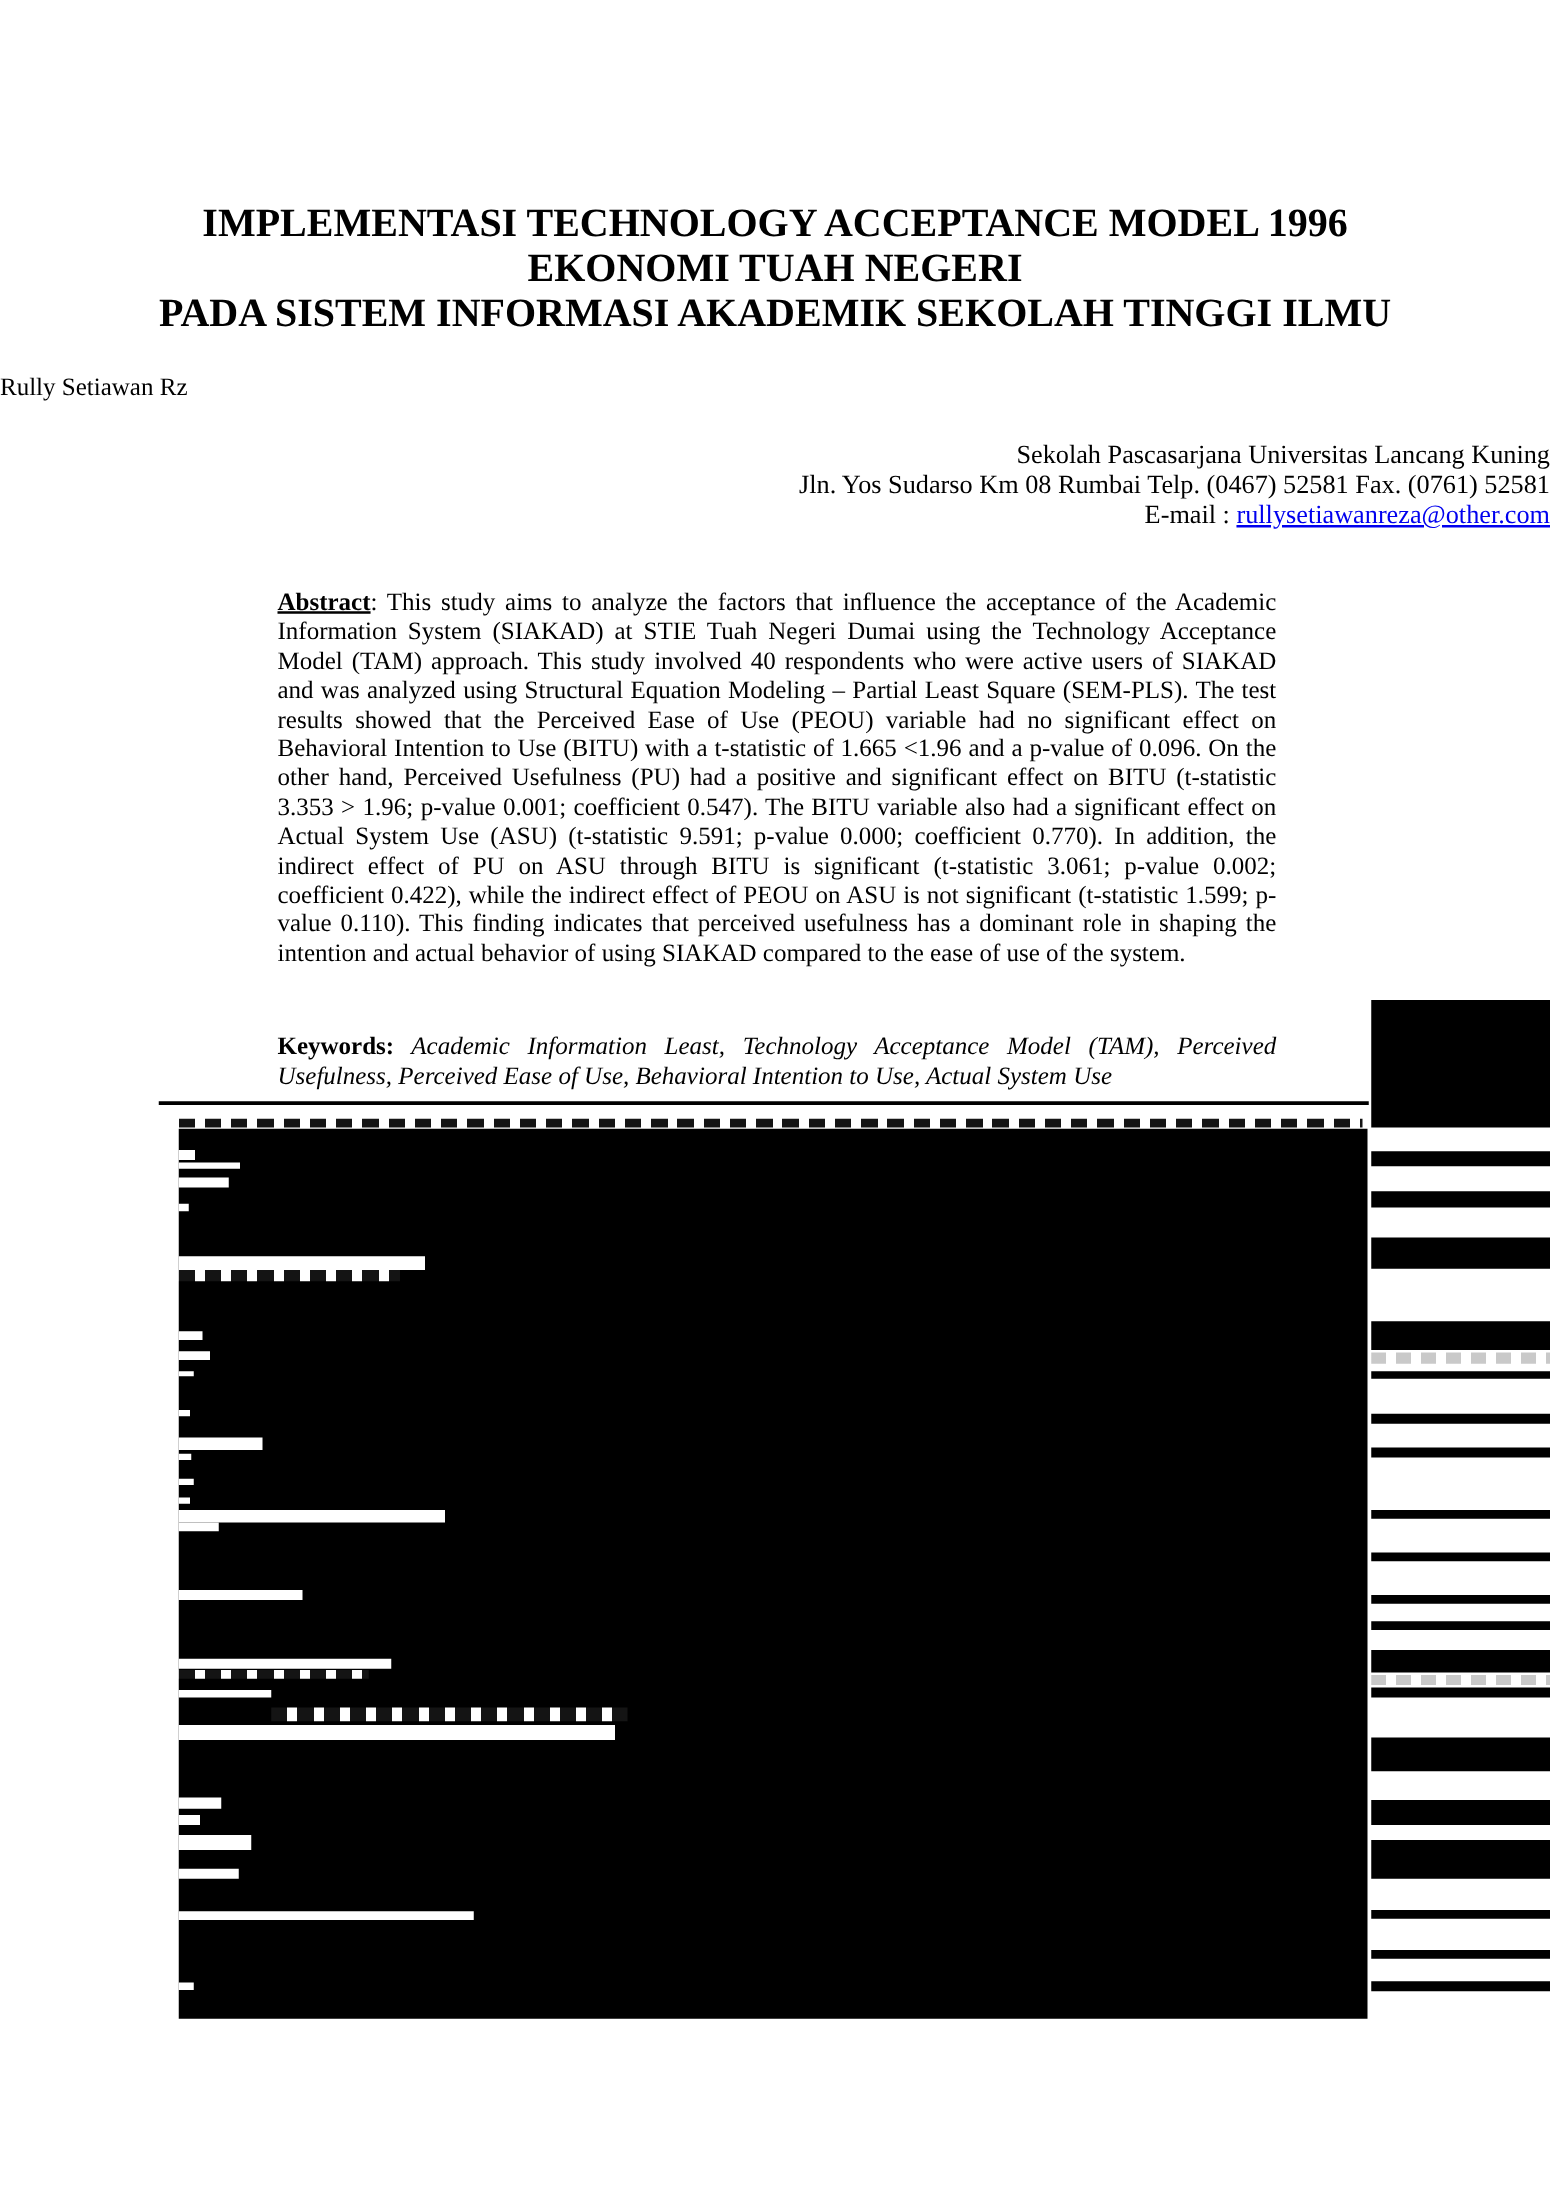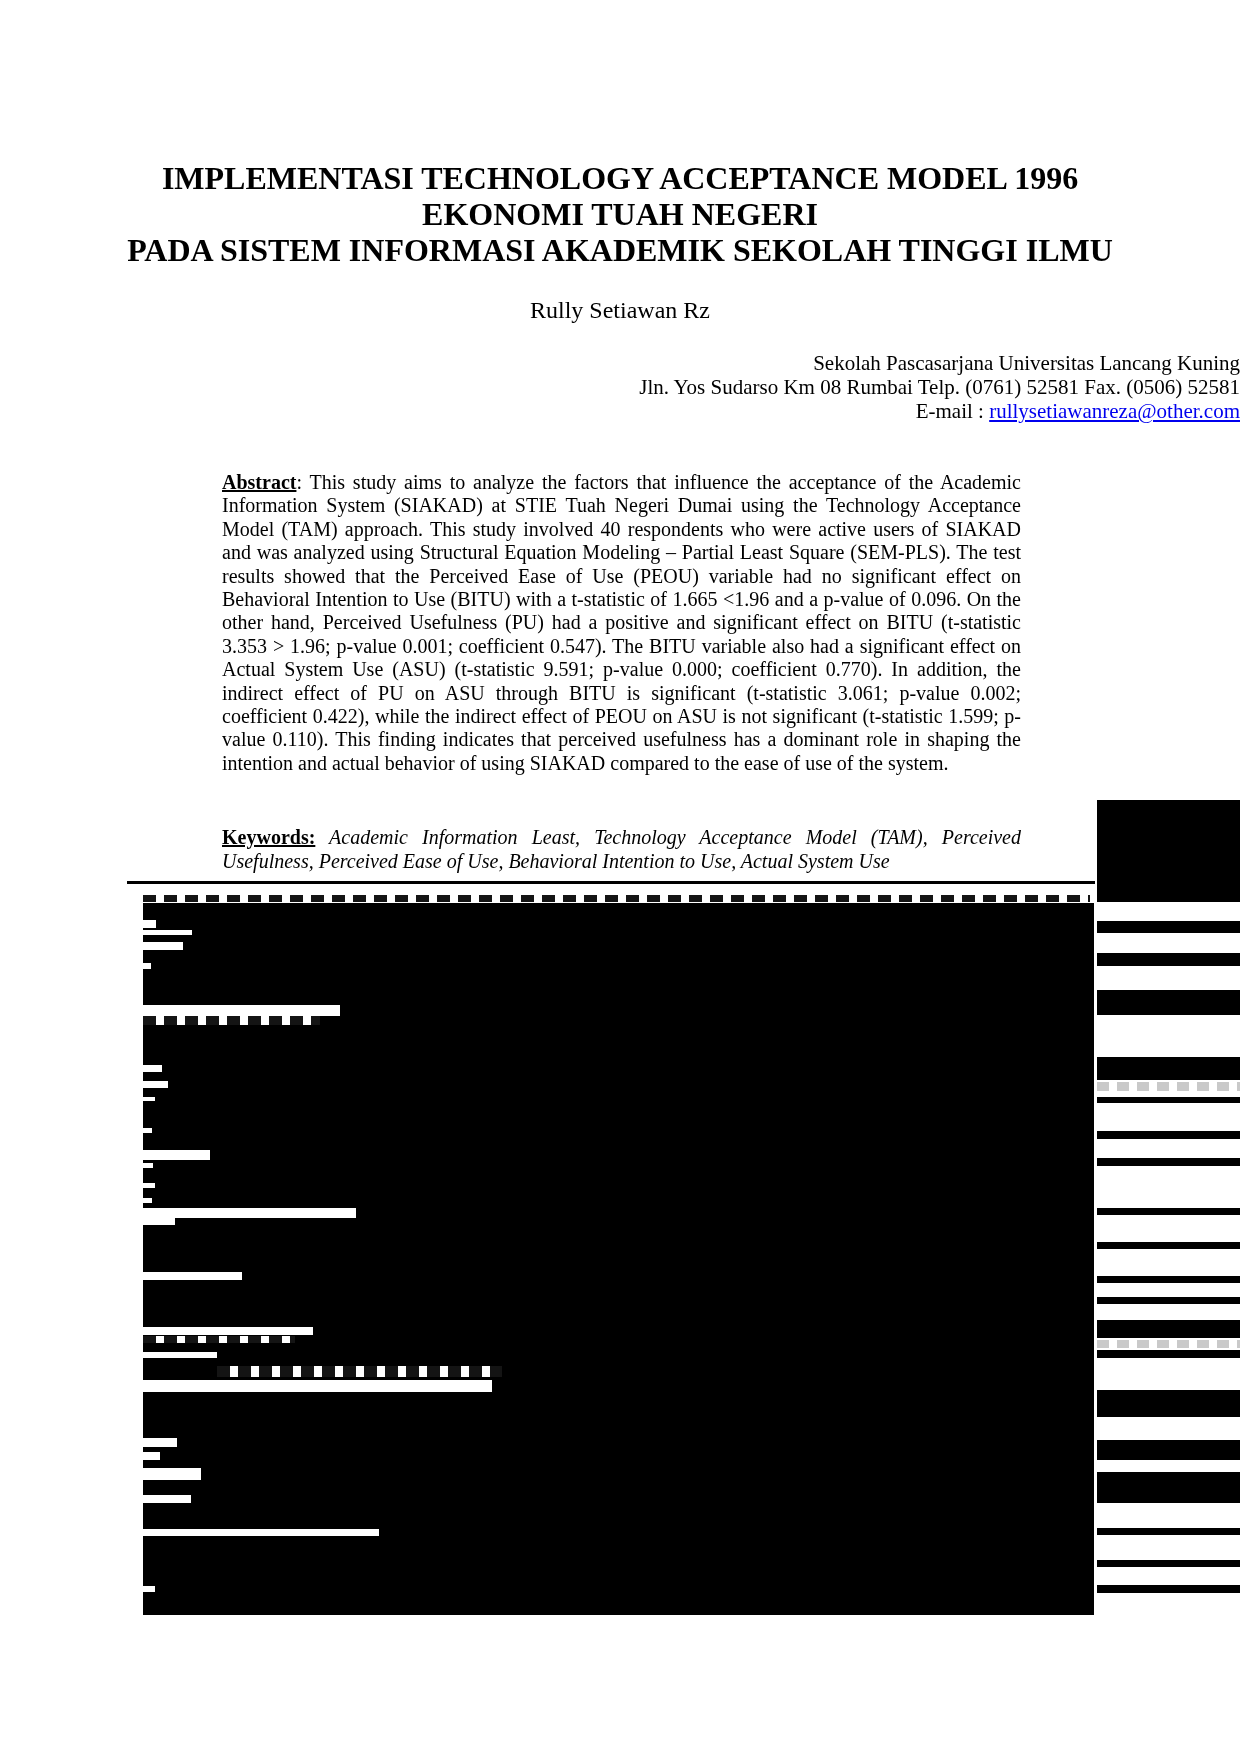--- a/index.html
+++ b/index.html
@@ -17,22 +17,22 @@
     top: 160px; left: 0; width: 100%;
     text-align: center;
     font-weight: 700;
     font-size: 32px;
     line-height: 36px;
     white-space: nowrap;
   }
   .author {
     position: absolute;
     top: 296px; left: 0; width: 100%;
-    text-align: center;
-    font-size: 24px;
+    text-align: left;
+    font-size: 20px;
     line-height: 28px;
   }
   .affiliation {
     position: absolute;
     top: 351px; left: 0; width: 100%;
     text-align: right;
     font-size: 21px;
     line-height: 24px;
   }
   .email-link {
@@ -51,21 +51,21 @@
   .abstract .lead { font-weight: 700; text-decoration: underline; }
   .keywords {
     position: absolute;
     top: 826px; left: 222px; width: 799px;
     margin: 0;
     font-size: 20px;
     line-height: 23.5px;
     text-align: justify;
     font-style: italic;
   }
-  .keywords .lead { font-style: normal; font-weight: 700; text-decoration: underline; }
+  .keywords .lead { font-style: normal; font-weight: 700; }
   
   .rb { position: absolute; }
   .rb.b { background: #000000; }
   .rb.w { background: #ffffff; }
   .rb.d { background: repeating-linear-gradient(90deg, #141414 0 13px, #ffffff 13px 21px); }
   .rb.g { background: repeating-linear-gradient(90deg, #c9c9c9 0 12px, #ffffff 12px 20px); }
 </style>
 </head>
 <body>
 
@@ -74,21 +74,21 @@
   <div class="article-title">
     <div>IMPLEMENTASI TECHNOLOGY ACCEPTANCE MODEL 1996</div>
     <div>EKONOMI TUAH NEGERI</div>
     <div>PADA SISTEM INFORMASI AKADEMIK SEKOLAH TINGGI ILMU</div>
   </div>
 
   <div class="author">Rully Setiawan Rz</div>
 
   <div class="affiliation">
     <div>Sekolah Pascasarjana Universitas Lancang Kuning</div>
-    <div>Jln. Yos Sudarso Km 08 Rumbai Telp. (0761) 52581 Fax. (0506) 52581</div>
+    <div>Jln. Yos Sudarso Km 08 Rumbai Telp. (0467) 52581 Fax. (0761) 52581</div>
     <div><span>E-mail : </span><a class="email-link">rullysetiawanreza@other.com</a></div>
   </div>
 
   <p class="abstract"><span class="lead">Abstract</span><span>: This study aims to analyze the factors that influence the acceptance of the Academic Information System (SIAKAD) at STIE Tuah Negeri Dumai using the Technology Acceptance Model (TAM) approach. This study involved 40 respondents who were active users of SIAKAD and was analyzed using Structural Equation Modeling – Partial Least Square (SEM-PLS). The test results showed that the Perceived Ease of Use (PEOU) variable had no significant effect on Behavioral Intention to Use (BITU) with a t-statistic of 1.665 &lt;1.96 and a p-value of 0.096. On the other hand, Perceived Usefulness (PU) had a positive and significant effect on BITU (t-statistic 3.353 &gt; 1.96; p-value 0.001; coefficient 0.547). The BITU variable also had a significant effect on Actual System Use (ASU) (t-statistic 9.591; p-value 0.000; coefficient 0.770). In addition, the indirect effect of PU on ASU through BITU is significant (t-statistic 3.061; p-value 0.002; coefficient 0.422), while the indirect effect of PEOU on ASU is not significant (t-statistic 1.599; p-value 0.110). This finding indicates that perceived usefulness has a dominant role in shaping the intention and actual behavior of using SIAKAD compared to the ease of use of the system.</span></p>
 
   <p class="keywords"><span class="lead">Keywords:</span><span> Academic Information Least, Technology Acceptance Model (TAM), Perceived Usefulness, Perceived Ease of Use, Behavioral Intention to Use, Actual System Use</span></p>
 
   <div id="redaction-layer">
       <div class="rb b" style="left: 127px; top: 881px; width: 968px; height: 3px;"></div>
       <div class="rb d" style="left: 143px; top: 895px; width: 947px; height: 7px;"></div>

